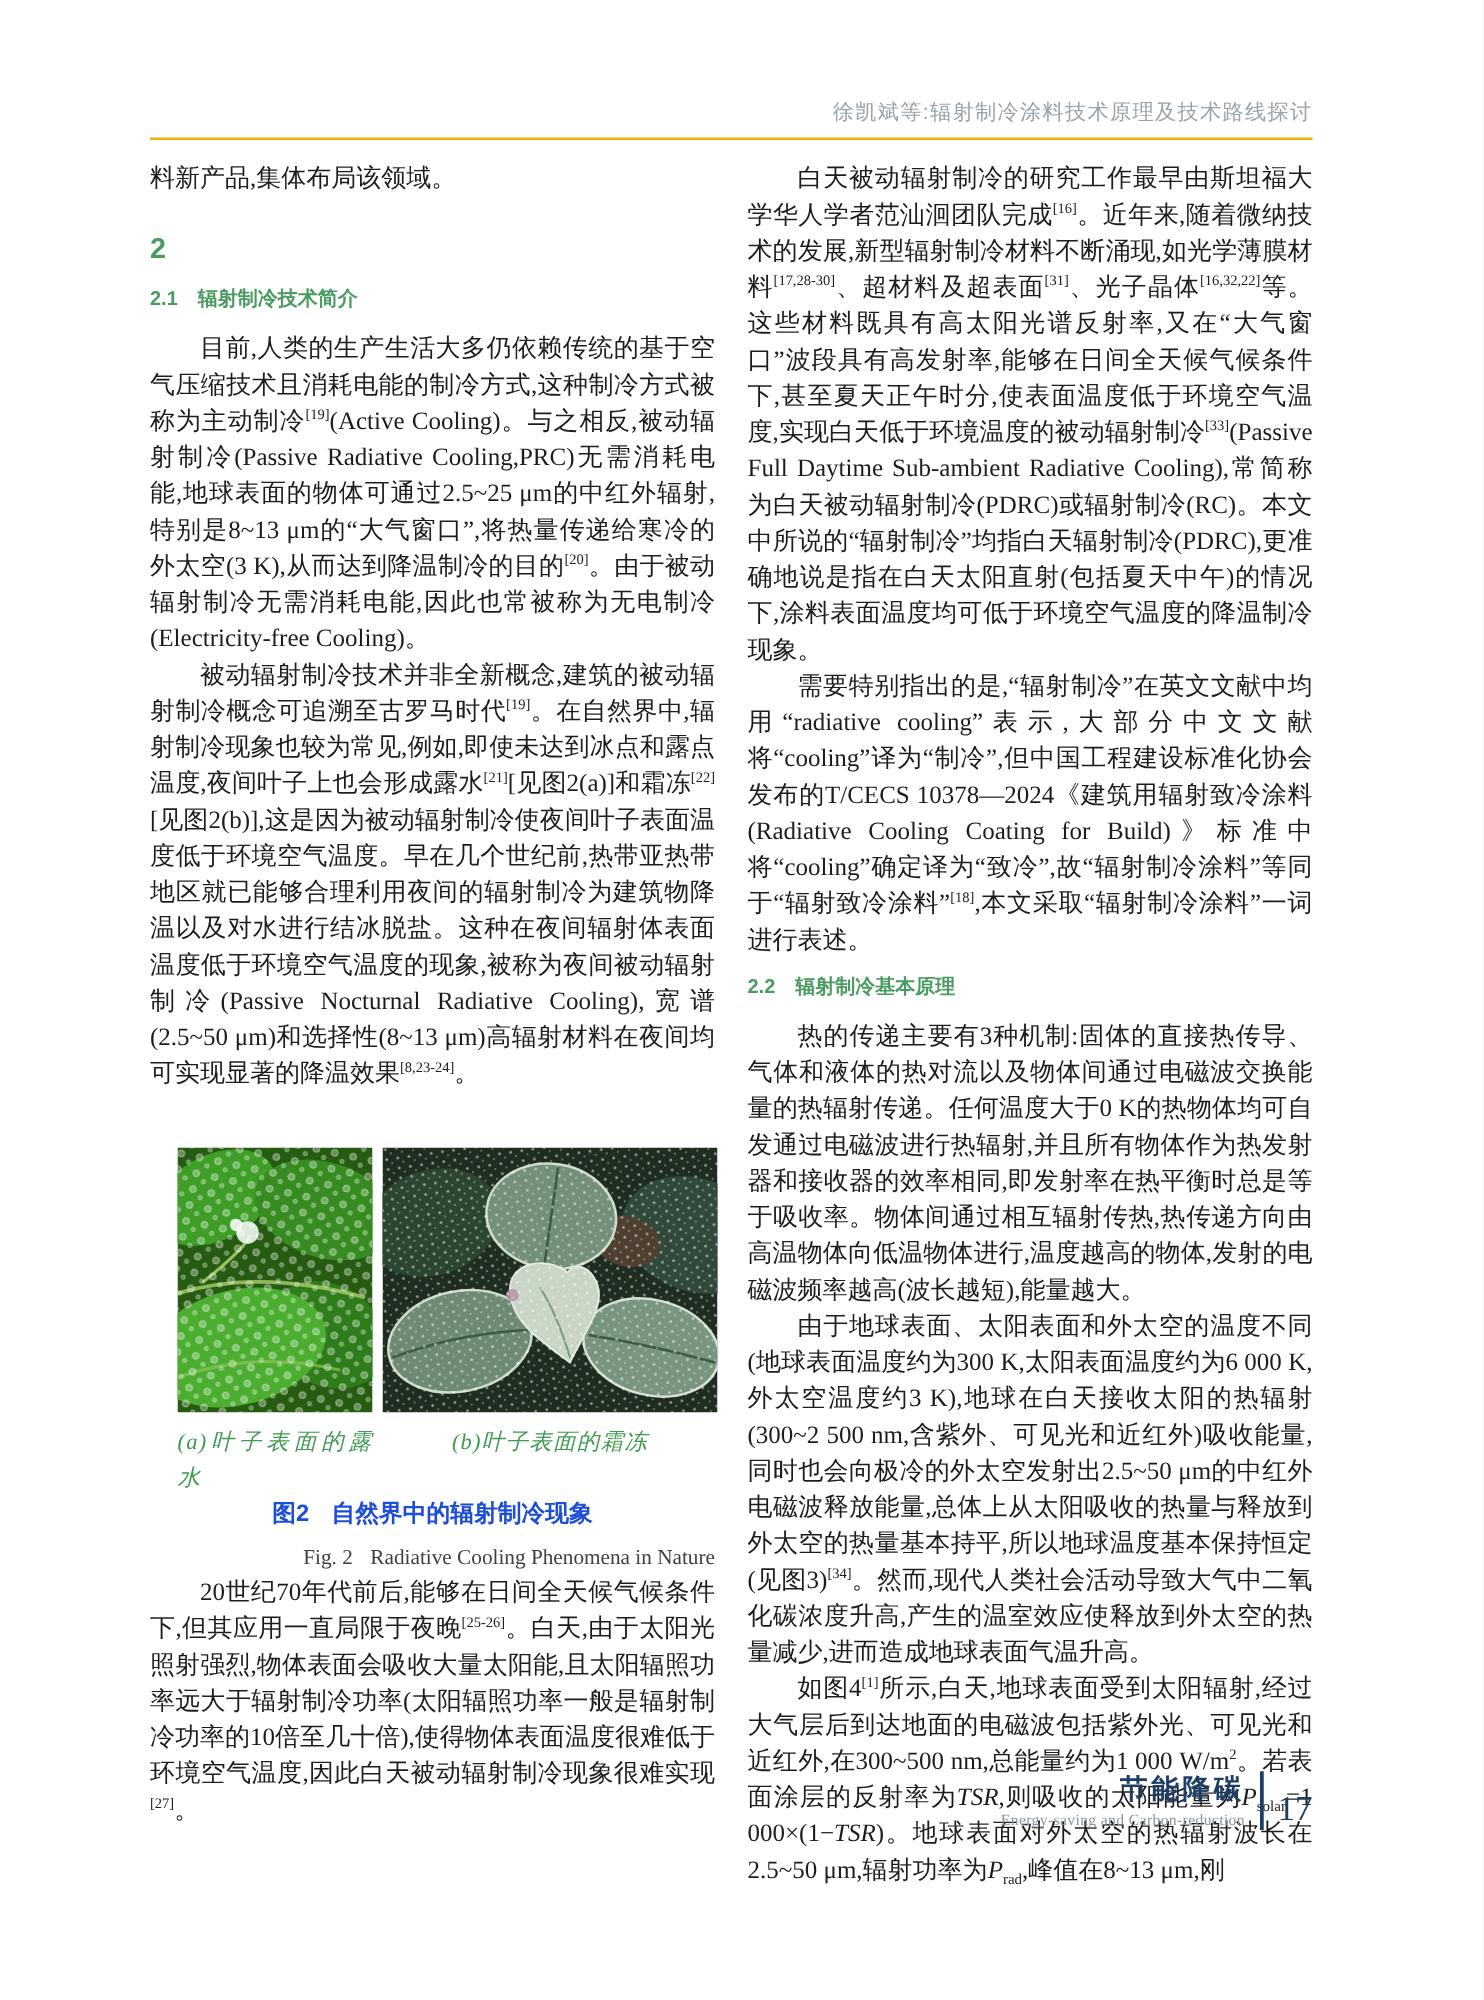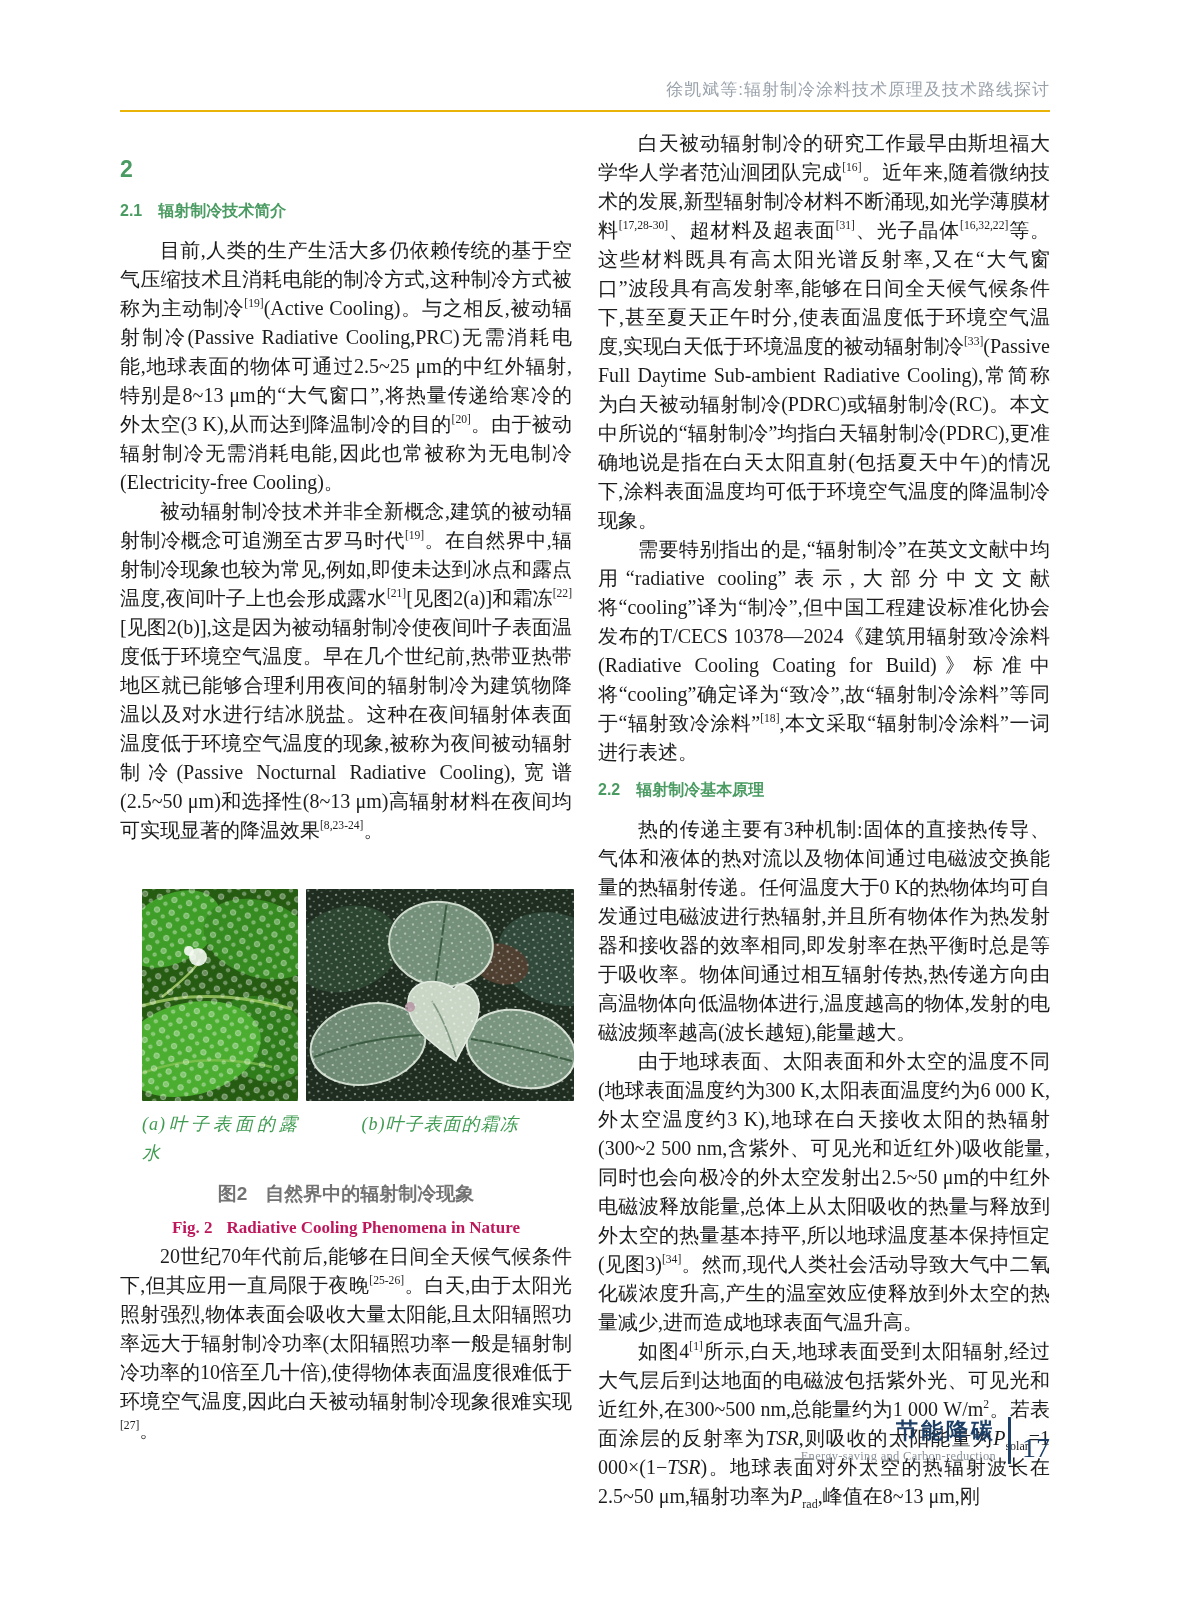--- a/index.html
+++ b/index.html
@@ -62,29 +62,29 @@
   .photo{display:block;border-radius:1px;}
   .sub-caption{
     margin-top:9px;
     font-size:18px;
     font-style:italic;
     color:var(--caption-green,#3f9b51);
     letter-spacing:1px;
     text-indent:0;
   }
   .fig-caption-cn{
-    margin-top:11px;text-align:center;
-    font-family:"Liberation Sans","DejaVu Sans",sans-serif;
-    font-weight:bold;font-size:19px;color:#737373;
+    margin-top:0;text-align:center;
+    font-family:"Liberation Sans","DejaVu Sans",sans-serif;
+    font-weight:bold;font-size:19px;color:#1d4ed8;
   }
   .fig-caption-cn .gap{display:inline-block;width:18px;}
   .fig-caption-en{
-    margin-top:5px;text-align:center;
-    font-family:"Liberation Serif","DejaVu Serif",serif;
-    font-weight:bold;font-size:17px;color:#be185d;
+    margin-top:5px;text-align:right;
+    font-family:"Liberation Serif","DejaVu Serif",serif;
+    font-weight:normal;font-size:17px;color:#404040;
   }
   .fig-caption-en .gap{display:inline-block;width:14px;}
   .after-fig{margin-top:30px;}
   .footer{
     position:absolute;top:1416px;right:137px;
     display:flex;align-items:flex-end;
   }
   .footer-text{text-align:right;}
   .journal-cn{
     font-family:"Liberation Sans","DejaVu Sans",sans-serif;
@@ -105,20 +105,21 @@
 <body>
 
 <div class="page">
   <div class="content">
 
     <div class="running-head">徐凯斌等:辐射制冷涂料技术原理及技术路线探讨</div>
 
     <div class="columns">
 
       <div class="col">
+        <p class="noindent">料新产品,集体布局该领域。</p>
 
         <div class="h2">
           <span class="num">2</span>
         </div>
 
         <div class="h3">
           <span class="num">2.1</span>
           <span class="ttl">辐射制冷技术简介</span>
         </div>
 

